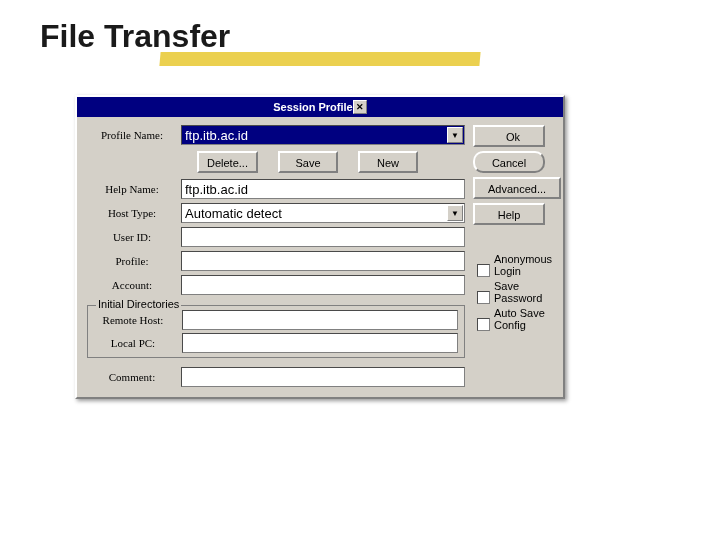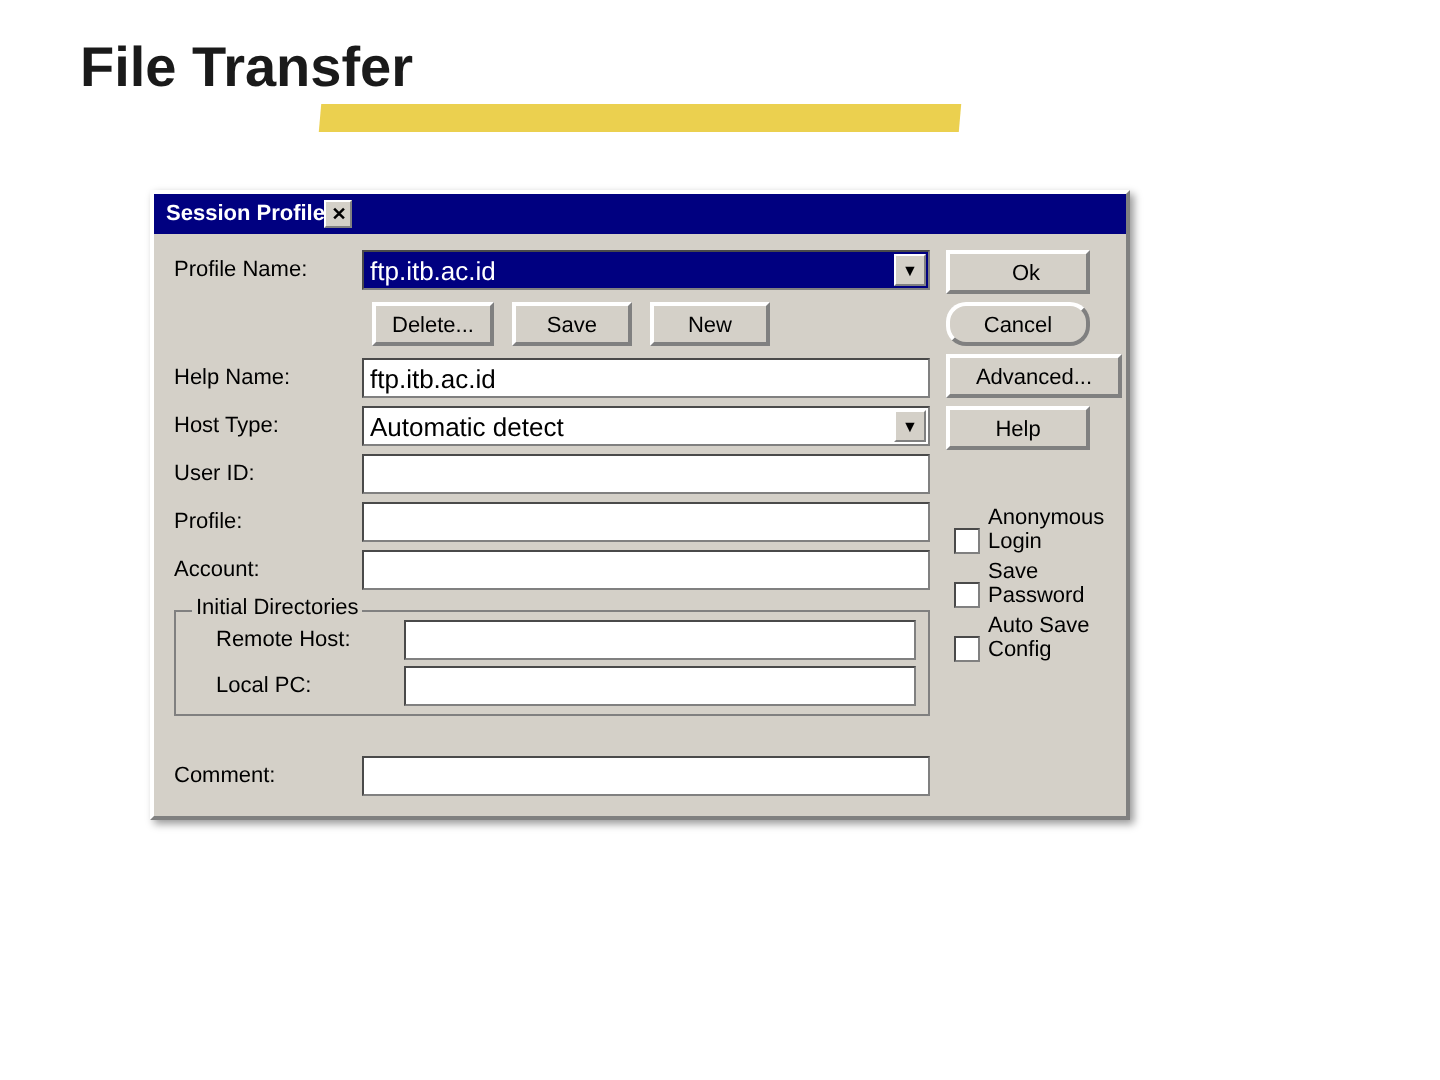--- a/index.html
+++ b/index.html
@@ -7,21 +7,21 @@
       width: 720px;
       height: 540px;
       background: #fff;
       font-family: Arial, sans-serif;
       overflow: hidden;
       position: relative;
     }
 
     
     .page-title {
-      font-size: 28px;
+      font-size: 32px;
       font-weight: bold;
       color: #1a1a1a;
       position: absolute;
       top: 18px;
       left: 40px;
     }
 
     
     .yellow-stripe {
       position: absolute;
@@ -49,21 +49,21 @@
 
     
     .title-bar {
       background: #000080;
       color: #fff;
       font-size: 11px;
       font-weight: bold;
       padding: 3px 6px;
       display: flex;
       align-items: center;
-      justify-content: flex-start;
+      justify-content: center;
       height: 20px;
     }
 
     .title-bar-close {
       width: 14px;
       height: 14px;
       background: #d4d0c8;
       border: 1px solid #808080;
       border-top: 1px solid #fff;
       border-left: 1px solid #fff;
@@ -162,29 +162,29 @@
       display: flex;
       align-items: center;
       gap: 4px;
       margin-bottom: 2px;
     }
 
     
     .buttons-row {
       display: flex;
       align-items: center;
-      gap: 9px;
+      gap: 20px;
       margin-bottom: 2px;
     }
 
     
     .groupbox {
       border: 1px solid #808080;
       border-top: 1px solid #808080;
-      padding: 4px 6px 4px 20px;
+      padding: 4px 6px 4px 0;
       margin-top: 4px;
       position: relative;
     }
 
     .groupbox-legend {
       position: absolute;
       top: -8px;
       left: 8px;
       background: #d4d0c8;
       padding: 0 2px;
@@ -207,24 +207,25 @@
       border: 1px solid #808080;
       border-top: 1px solid #4a4a4a;
       border-left: 1px solid #4a4a4a;
       display: inline-block;
       flex-shrink: 0;
     }
 
     
     .field-label {
       font-size: 11px;
-      text-align: left;
+      text-align: center;
       white-space: nowrap;
       width: 90px;
       flex-shrink: 0;
+      font-family: Liberation Serif, serif;
     }
 
     .checkboxes-section {
       display: flex;
       flex-direction: column;
       gap: 3px;
       padding-left: 4px;
     }
   </style>
 </head>
@@ -299,21 +300,21 @@
               <span class="field-label">Remote Host:</span>
               <input type="text" class="win-input" style="flex: 1 1 0%;">
             </div>
 
             <div class="row">
               <span class="field-label">Local PC:</span>
               <input type="text" class="win-input" style="flex: 1 1 0%;">
             </div>
           </div>
 
-          <div class="row" style="margin-top:16px;">
+          <div class="row" style="margin-top:5px;">
             <span class="field-label">Comment:</span>
             <input type="text" class="win-input" style="flex: 1 1 0%;">
           </div>
 
         </div>
 
         <div style="display:flex;flex-direction:column;gap:4px;width:80px;flex-shrink:0;">
 
           <button class="win-btn" style="width:72px;padding-left:16px;">Ok</button>
           <button class="win-btn" style="width:72px;border-radius:10px;">Cancel</button>

